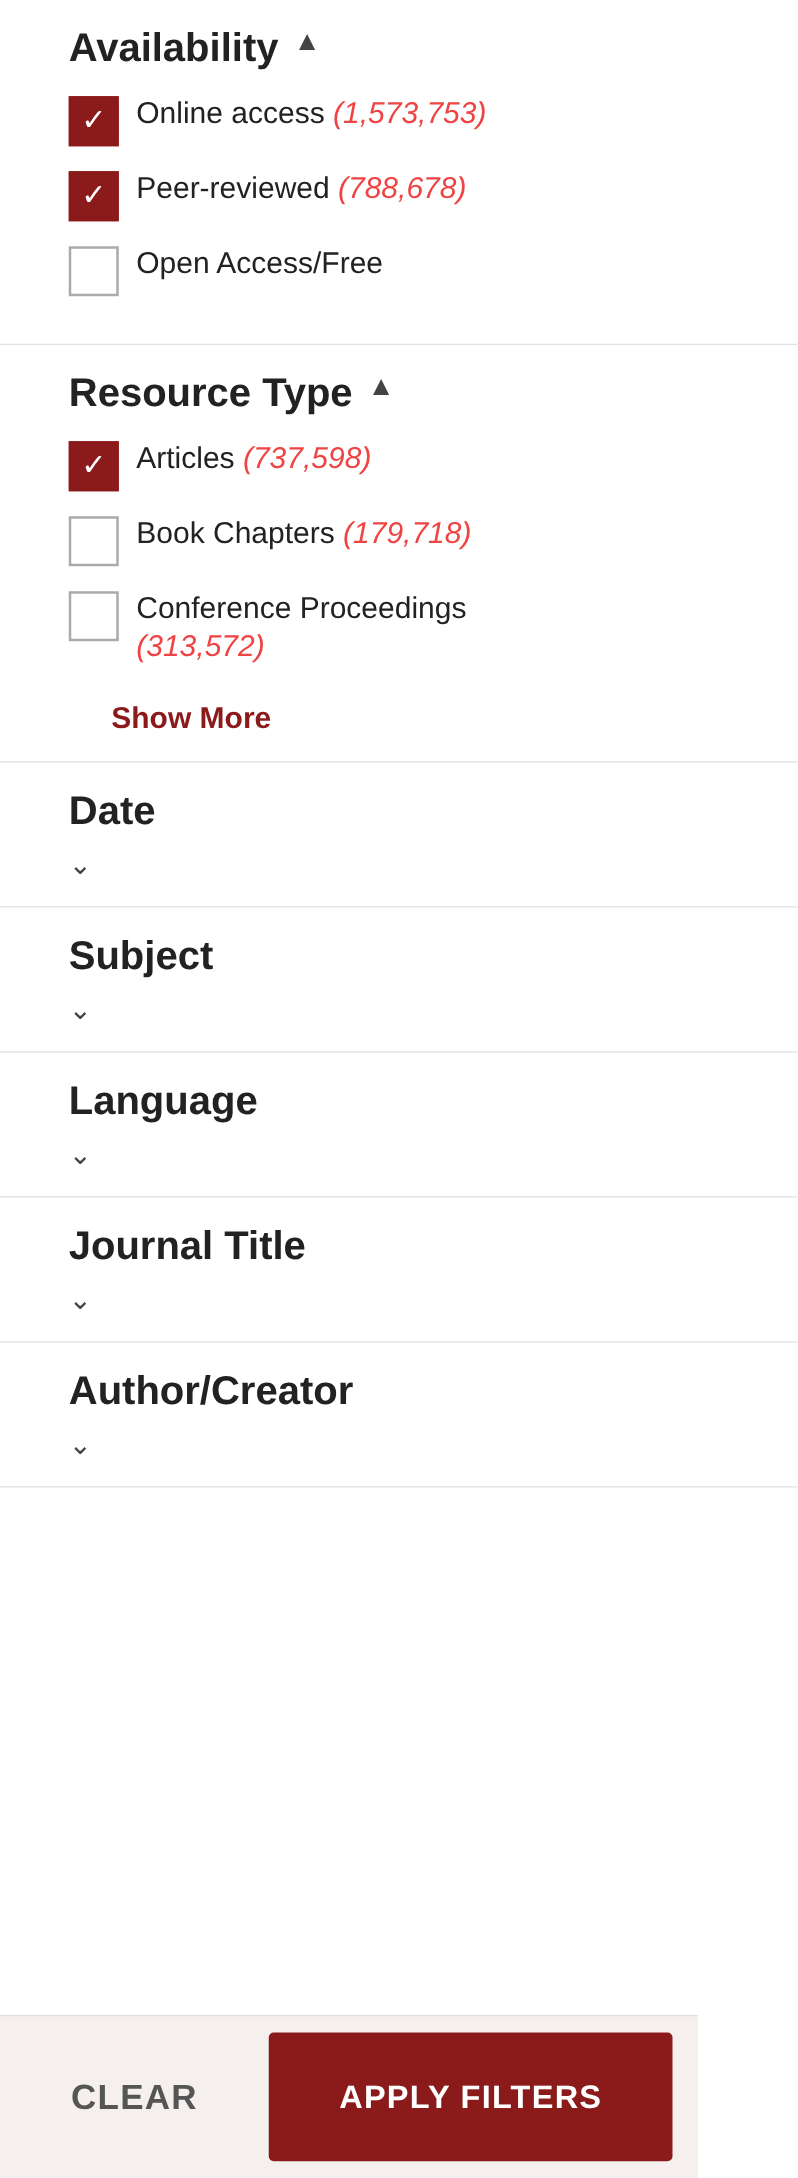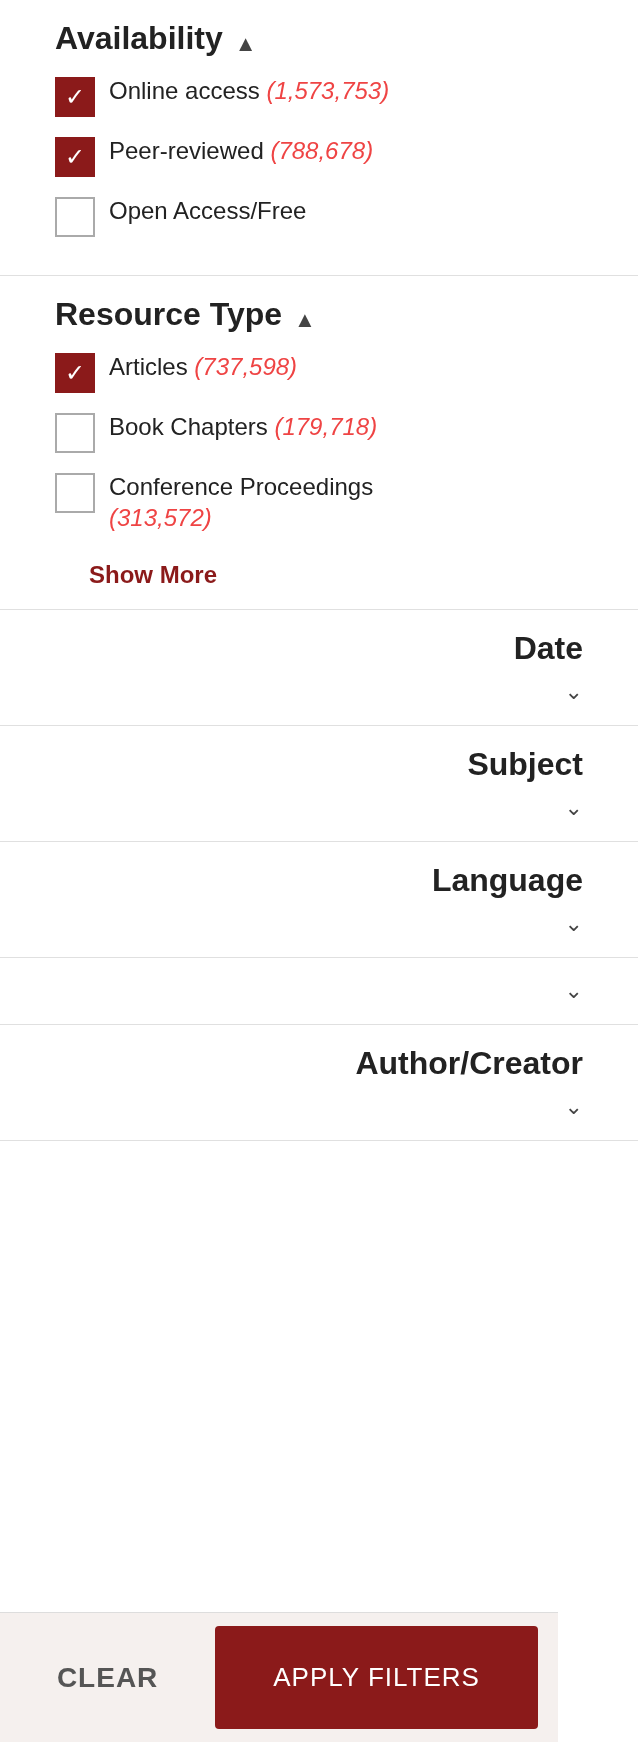--- a/index.html
+++ b/index.html
@@ -22,21 +22,21 @@
       padding-bottom: 140px;
     }
 
     .section {
       padding: 20px 55px;
       border-bottom: 1px solid #e0e0e0;
     }
 
     .section-header {
       display: flex;
-      align-items: flex-end;
+      align-items: flex-start;
       justify-content: flex-start;
       gap: 12px;
       cursor: pointer;
       margin-bottom: 18px;
     }
 
     .section-title {
       font-size: 32px;
       font-weight: bold;
       color: #222;
@@ -130,21 +130,21 @@
     }
 
     .apply-btn {
       flex: 1.5;
       height: 80%;
       margin-right: 20px;
       background: #8b1a1a;
       border: none;
       color: #fff;
       font-size: 26px;
-      font-weight: normal;
+      font-weight: bold;
       letter-spacing: 1px;
       cursor: pointer;
       text-transform: uppercase;
       border-radius: 4px;
     }
   </style>
 </head>
 <body>
 
 <div class="filter-panel">
@@ -230,20 +230,21 @@
 
   <div class="section section-collapsed">
     <div class="section-header">
       <span class="section-title">Language</span>
       <span class="chevron">⌄</span>
     </div>
   </div>
 
   <div class="section section-collapsed">
     <div class="section-header">
+      <span class="section-title">Journal Title</span>
       <span class="chevron">⌄</span>
     </div>
   </div>
 
   <div class="section section-collapsed">
     <div class="section-header">
       <span class="section-title">Author/Creator</span>
       <span class="chevron">⌄</span>
     </div>
   </div>

